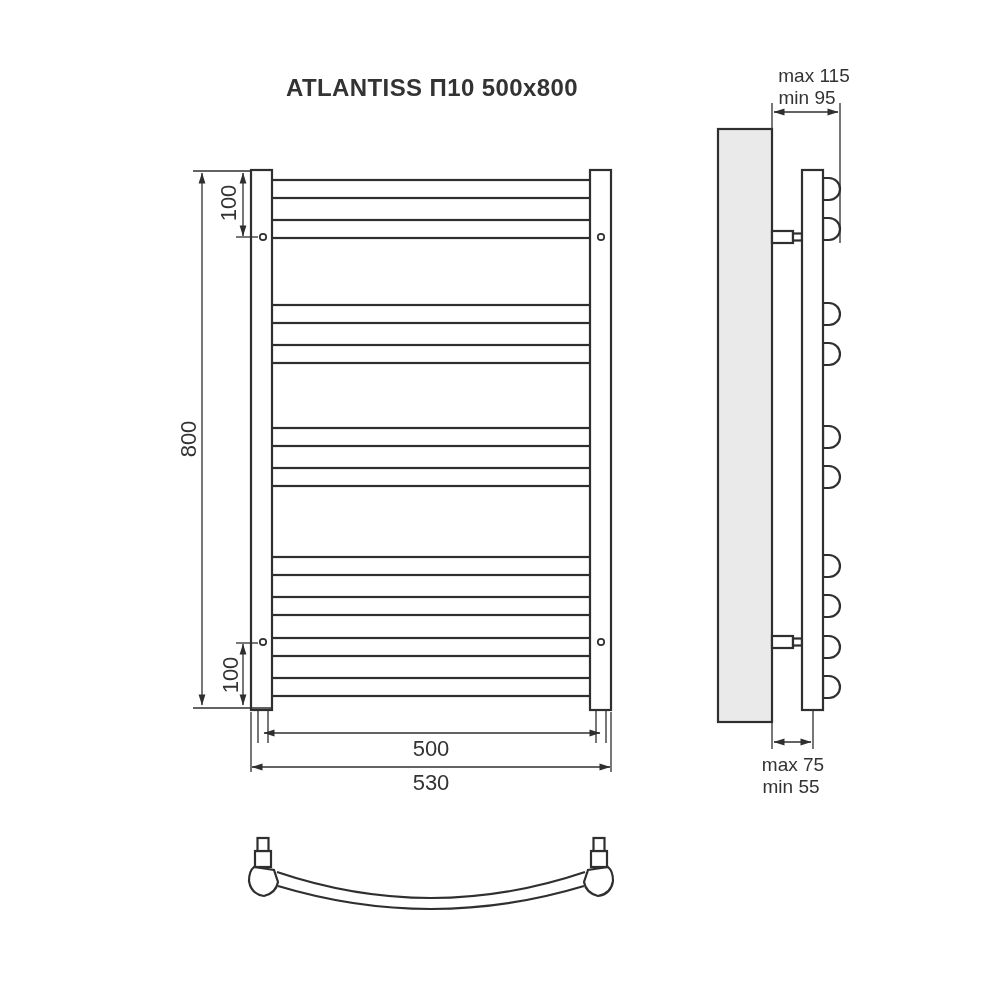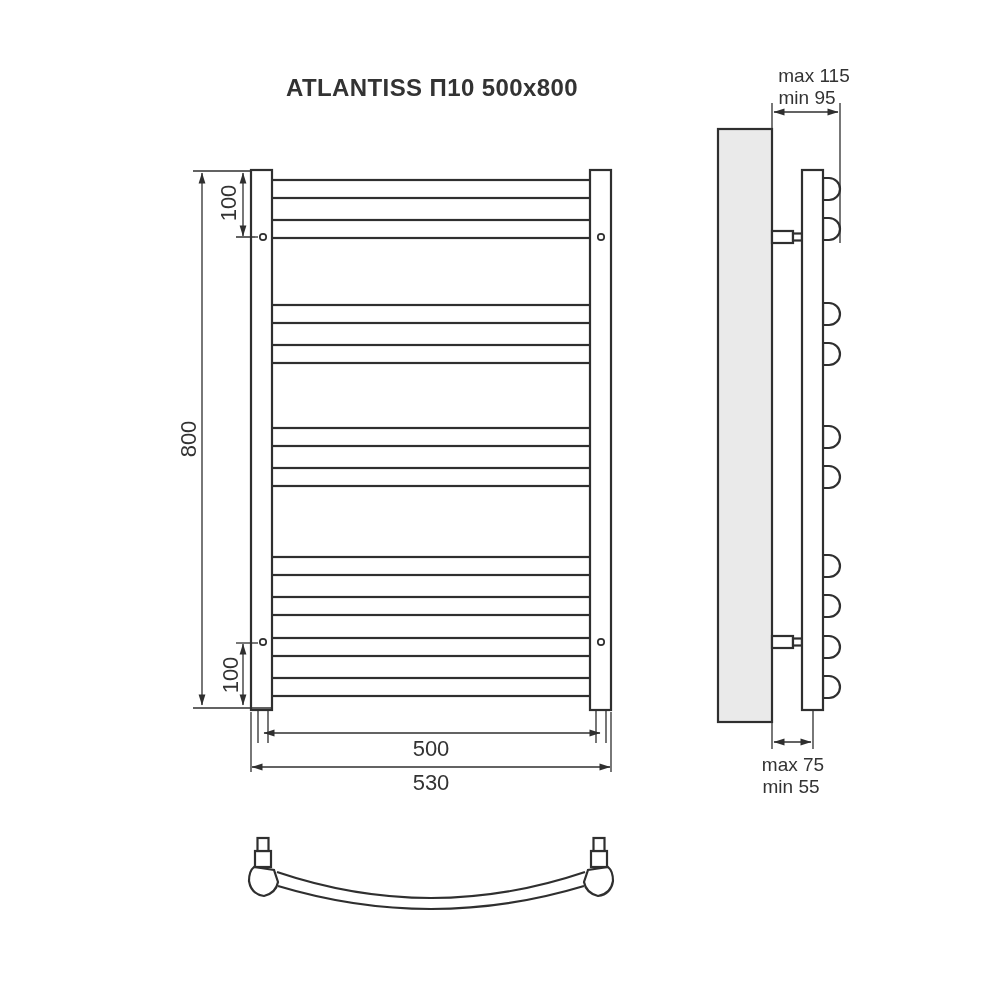--- a/index.html
+++ b/index.html
@@ -1,16 +1,16 @@
 <!DOCTYPE html>
 <html><head>
 <meta charset="utf-8">
 <style>
   html,body{margin:0;padding:0;background:#ffffff;}
-  .page{position:relative;width:1000px;height:1000px;background:#ffffff;overflow:hidden;border-radius:18px;}
+  .page{position:relative;width:1000px;height:1000px;background:#ffffff;overflow:hidden;}
   svg text{fill:#333333;font-family:"Liberation Sans",sans-serif;}
   .title-text{font-size:24px;font-weight:600;letter-spacing:.4px;}
   .num{font-size:22px;}
   .mm{font-size:19px;}
   .outline{fill:#ffffff;stroke:#2f2f2f;stroke-width:2.2;}
   .wall{stroke:#2f2f2f;stroke-width:2.2;}
   .dim{stroke:#2f2f2f;stroke-width:1.3;fill:none;}
   .ext{stroke:#2f2f2f;stroke-width:1.3;fill:none;}
   .tube{fill:none;stroke:#2f2f2f;stroke-width:2.2;}
 </style>

